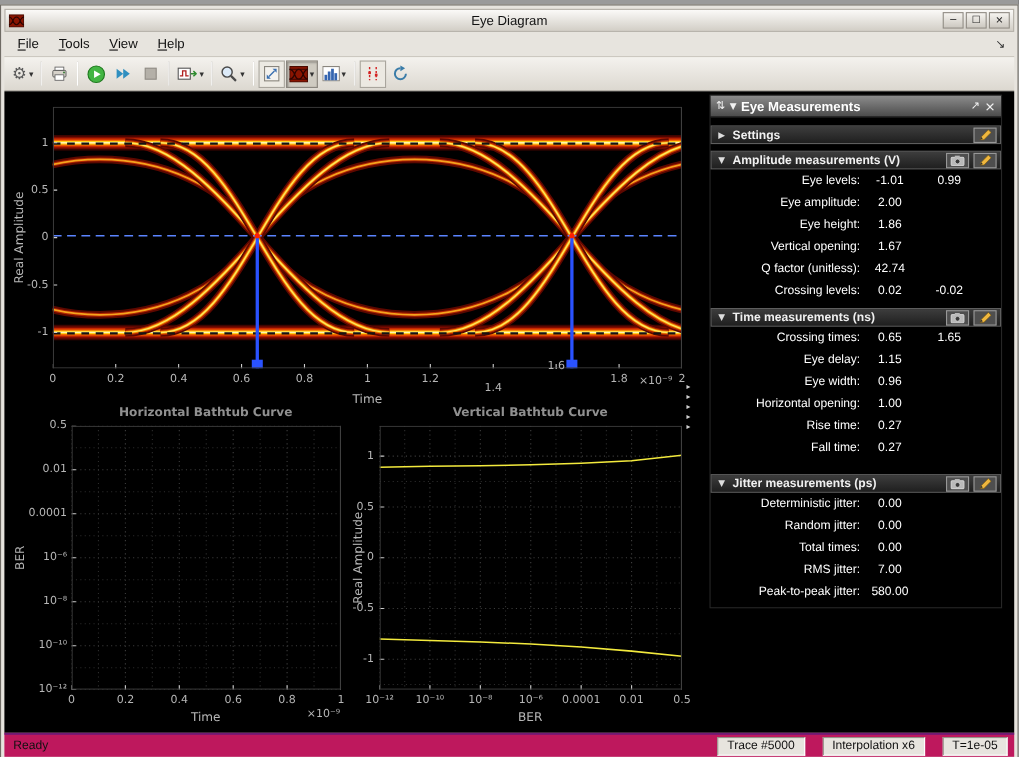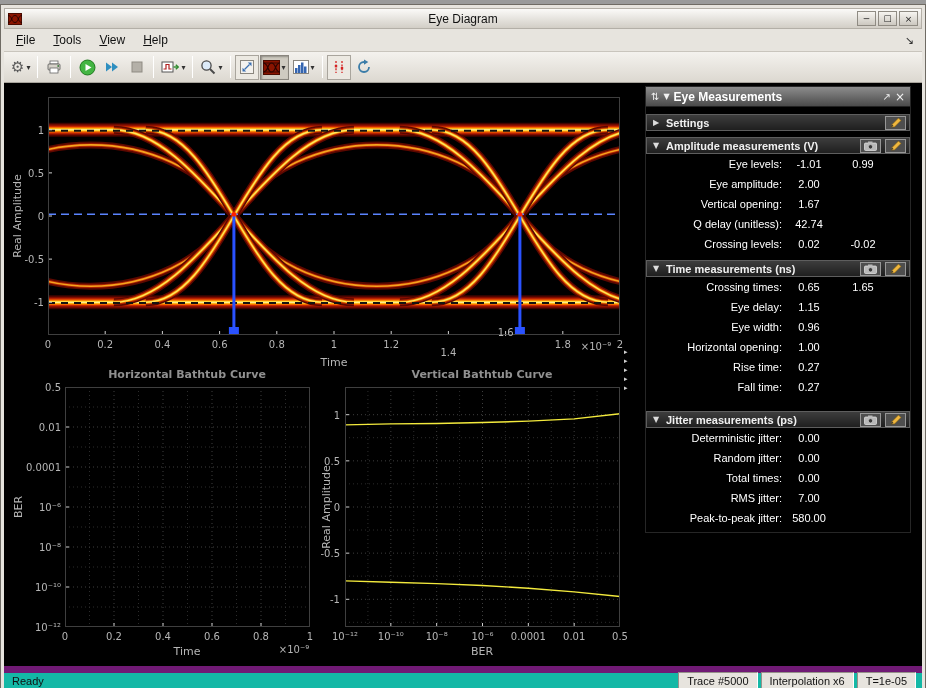--- a/index.html
+++ b/index.html
@@ -57,23 +57,23 @@
   .msec-head .arrow{font-size:8px;color:#ddd;width:9px;font-family:"DejaVu Sans",sans-serif;}
   .msec-head .spacer{flex:1;}
   .hbtn{width:21px;height:14px;background:#4e4e4e;border:1px solid #979797;display:flex;
     align-items:center;justify-content:center;padding:0;}
   .msec-gap6{margin-top:6px;} .msec-gap7{margin-top:7px;} .msec-gap14{margin-top:14px;}
   .mrow{display:flex;height:20px;align-items:center;font-size:11px;padding-right:20px;}
   .mlabel{flex:1;text-align:right;color:#fff;}
   .mval{width:54px;text-align:center;color:#fff;}
   
   .statusbar{height:22px;flex:0 0 22px;display:flex;align-items:center;padding:0 6px 0 8px;gap:3px;
-    font-size:11px;color:#111;background:#14b8a6;border-top:7px solid #701a75;}
+    font-size:11px;color:#111;background:#be185d;border-top:2px solid #701a75;}
   .status-msg{flex:0 0 auto;}
-  .scells{margin-left:auto;display:flex;gap:3px;}
+  .scells{margin-left:auto;display:flex;gap:16px;}
   .scell{height:17px;display:flex;align-items:center;padding:0 8px;
     border:1px solid;border-color:#96928a #ffffff #ffffff #96928a;background:#e7e4de;}
 </style>
 </head>
 <body>
 
 <div class="window">
 
   <div class="titlebar">
     <svg width="14" height="12">
@@ -427,26 +427,31 @@
           <span class="mlabel">Eye levels:</span>
           <span class="mval">-1.01</span>
           <span class="mval">0.99</span>
         </div>
       <div class="mrow">
           <span class="mlabel">Eye amplitude:</span>
           <span class="mval">2.00</span>
           <span class="mval"></span>
         </div>
       <div class="mrow">
+          <span class="mlabel">Eye height:</span>
+          <span class="mval">1.86</span>
+          <span class="mval"></span>
+        </div>
+      <div class="mrow">
           <span class="mlabel">Vertical opening:</span>
           <span class="mval">1.67</span>
           <span class="mval"></span>
         </div>
       <div class="mrow">
-          <span class="mlabel">Q delay (unitless):</span>
+          <span class="mlabel">Q factor (unitless):</span>
           <span class="mval">42.74</span>
           <span class="mval"></span>
         </div>
       <div class="mrow">
           <span class="mlabel">Crossing levels:</span>
           <span class="mval">0.02</span>
           <span class="mval">-0.02</span>
         </div>
 
       <div class="msec-head msec-gap6">

